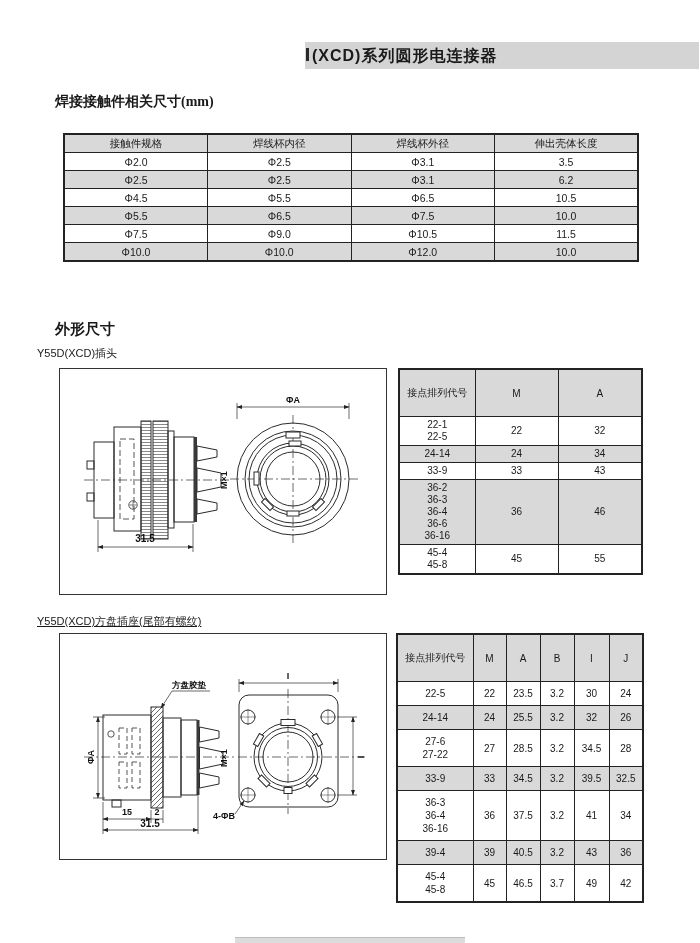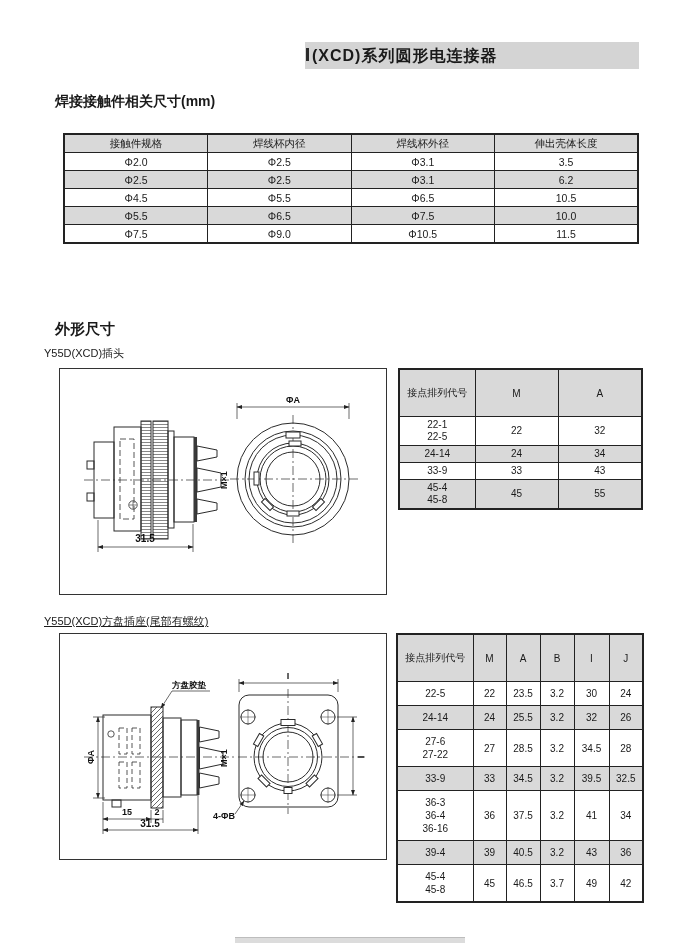--- a/index.html
+++ b/index.html
@@ -1,24 +1,24 @@
 <!DOCTYPE html>
 <html><head>
 <meta charset="utf-8">
 <style>
   html,body{margin:0;padding:0;background:#fff;}
   .page{position:relative;width:700px;height:943px;background:#ffffff;overflow:hidden;
         font-family:"Liberation Sans","DejaVu Sans",sans-serif;color:#1a1a1a;}
-  .title-bar{position:absolute;left:305px;top:42px;width:334px;height:27px;background:#d4d4d4;
+  .title-bar{position:absolute;left:305px;top:42px;width:394px;height:27px;background:#d4d4d4;
         font-weight:bold;font-size:16px;line-height:27px;white-space:nowrap;letter-spacing:1px;}
   .title-frag{display:inline-block;width:3px;height:13px;background:#2a2a2a;margin:0 3px 0 1px;}
   .sec-title{position:absolute;margin:0;font-weight:bold;}
-  .sec1{left:55px;top:93px;font-size:14px;}
+  .sec1{left:55px;top:93px;font-size:14px;font-family:Liberation Serif, serif;}
   .sec2{left:55px;top:320px;font-size:15px;}
-  .caption{position:absolute;left:44px;font-size:11px;}
+  .caption{position:absolute;left:37px;font-size:11px;}
   .cap1{top:346px;}
   .cap2{top:614px;text-decoration:underline;}
   table.tbl{position:absolute;border-collapse:collapse;table-layout:fixed;text-align:center;
         border:2px solid #222;}
   .tbl th,.tbl td{border:1px solid #222;font-weight:normal;vertical-align:middle;}
   .tbl th{background:#d9d9d9;}
   .tbl tbody tr:nth-child(even) td{background:#d9d9d9;}
   .contact{left:63px;top:133px;width:576px;font-size:10.5px;}
   .contact th,.contact td{height:17px;padding:0;margin-top:28px;}
   .detail{font-size:10px;}
@@ -119,20 +119,34 @@
           <td>
             <div>Φ9.0</div>
           </td>
           <td>
             <div>Φ10.5</div>
           </td>
           <td>
             <div>11.5</div>
           </td>
         </tr>
+        <tr>
+          <td>
+            <div>Φ10.0</div>
+          </td>
+          <td>
+            <div>Φ10.0</div>
+          </td>
+          <td>
+            <div>Φ12.0</div>
+          </td>
+          <td>
+            <div>10.0</div>
+          </td>
+        </tr>
       </tbody>
     </table>
 
   <h2 class="sec-title sec2">外形尺寸</h2>
 
   <div class="caption cap1">Y55D(XCD)插头</div>
 
   <div class="draw-box box1">
     <svg width="326" height="225" viewBox="0 0 326 225">
       <defs>
@@ -239,20 +253,35 @@
         </tr>
         <tr>
           <td>
             <div>33-9</div>
           </td>
           <td>
             <div>33</div>
           </td>
           <td>
             <div>43</div>
+          </td>
+        </tr>
+        <tr>
+          <td>
+            <div>36-2</div>
+            <div>36-3</div>
+            <div>36-4</div>
+            <div>36-6</div>
+            <div>36-16</div>
+          </td>
+          <td>
+            <div>36</div>
+          </td>
+          <td>
+            <div>46</div>
           </td>
         </tr>
         <tr>
           <td>
             <div>45-4</div>
             <div>45-8</div>
           </td>
           <td>
             <div>45</div>
           </td>

